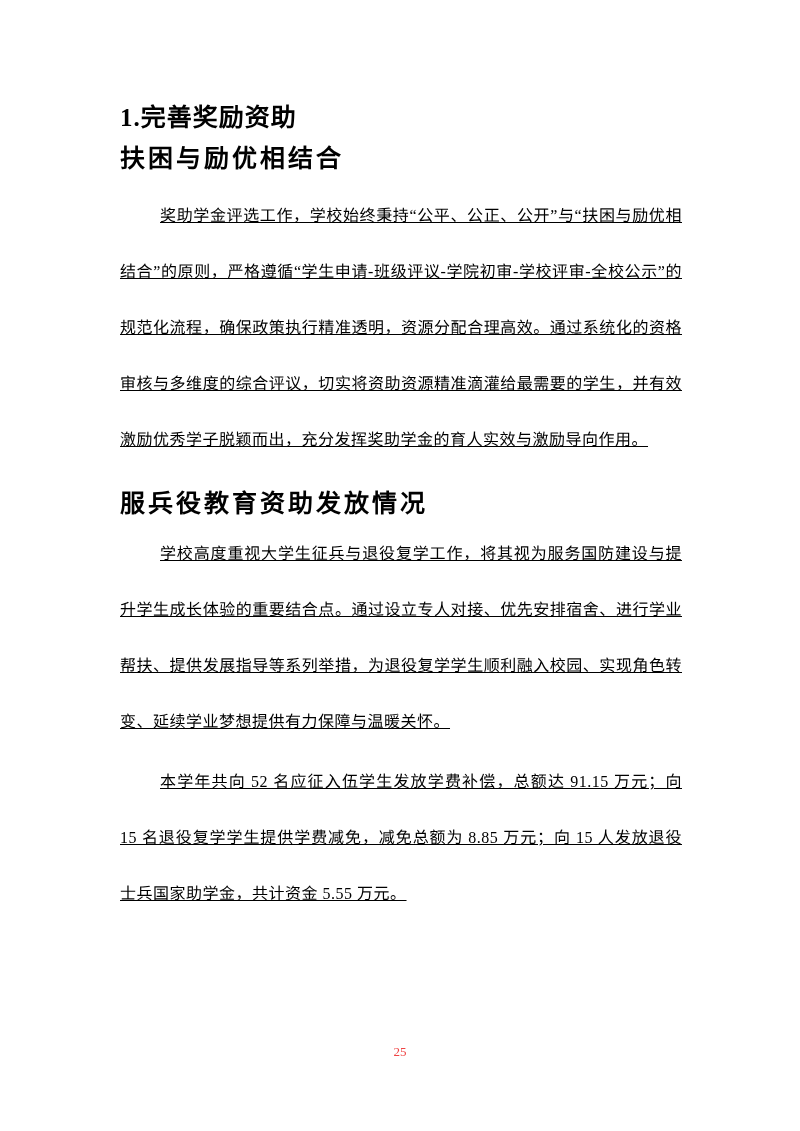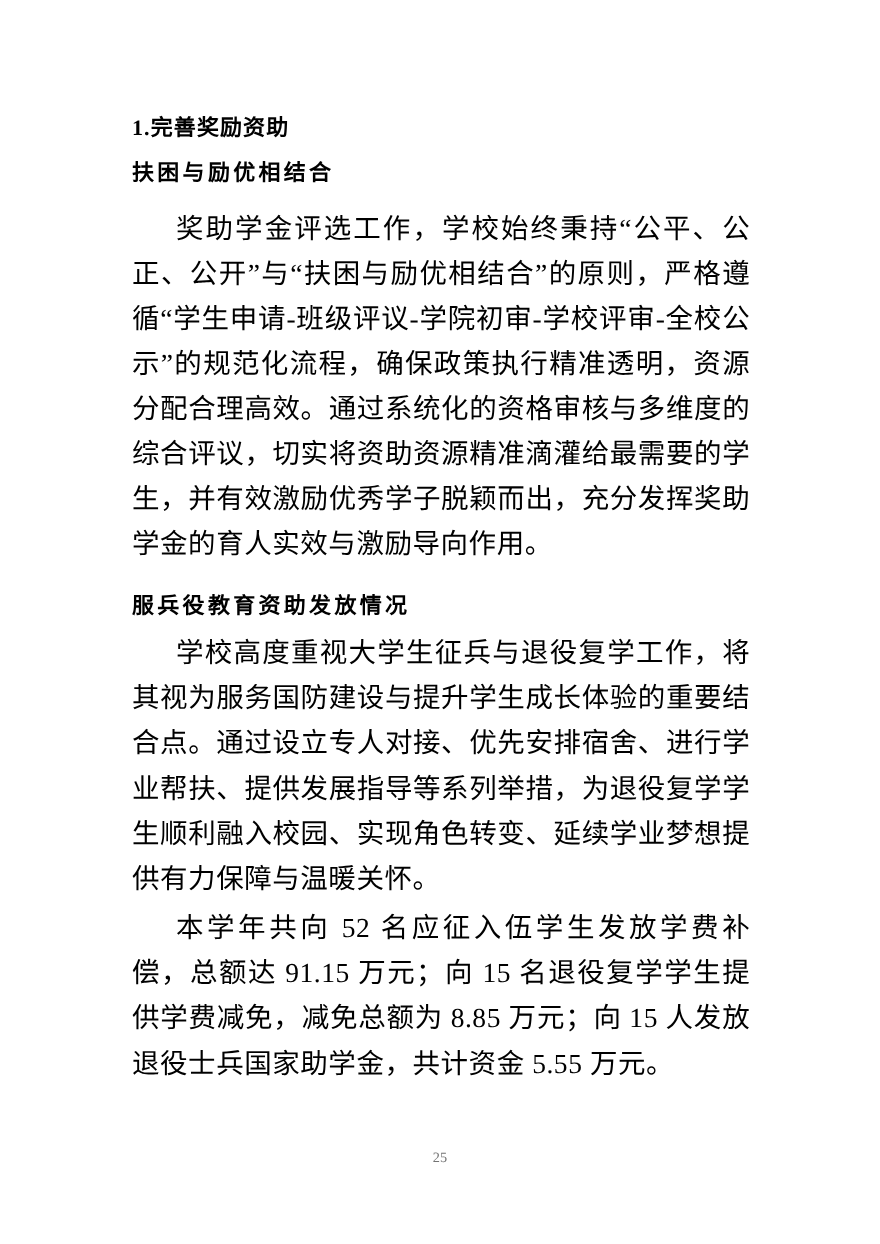--- a/index.html
+++ b/index.html
@@ -17,55 +17,56 @@
     font-family: "Liberation Serif", "DejaVu Serif", serif;
   }
   .content {
     position: absolute;
     left: 120px;
     top: 97px;
     width: 562px;
   }
   .heading {
     font-weight: 700;
-    font-size: 20px;
+    font-size: 25px;
     line-height: 41px;
     margin: 0;
     letter-spacing: 1px;
   }
   .heading.spread {
     letter-spacing: 3px;
   }
   .heading.sub-1 {
     margin: 0 0 9px 0;
   }
   .heading.sub-2 {
     margin: 15px 0 2px 0;
   }
   .para {
-    font-size: 25px;
-    line-height: 41px;
+    font-size: 16px;
+    line-height: 56px;
     text-align: justify;
     text-justify: inter-ideograph;
     text-indent: 40px;
     letter-spacing: 0.5px;
     margin: 0;
+    text-decoration: underline;
   }
   .para.gap-top {
     margin-top: 4px;
   }
   .page-number {
     position: absolute;
     left: 0;
     right: 0;
     top: 1043px;
     text-align: center;
     font-size: 13px;
     line-height: 18px;
-    color: #737373;
+    color: #ef4444;
     font-family: "Liberation Serif", "DejaVu Serif", serif;
   }
 </style>
 </head>
 <body>
 
 <div class="page">
   <div class="content">
     <div class="heading">1.完善奖励资助</div>
     <div class="heading spread sub-1">扶困与励优相结合</div>

